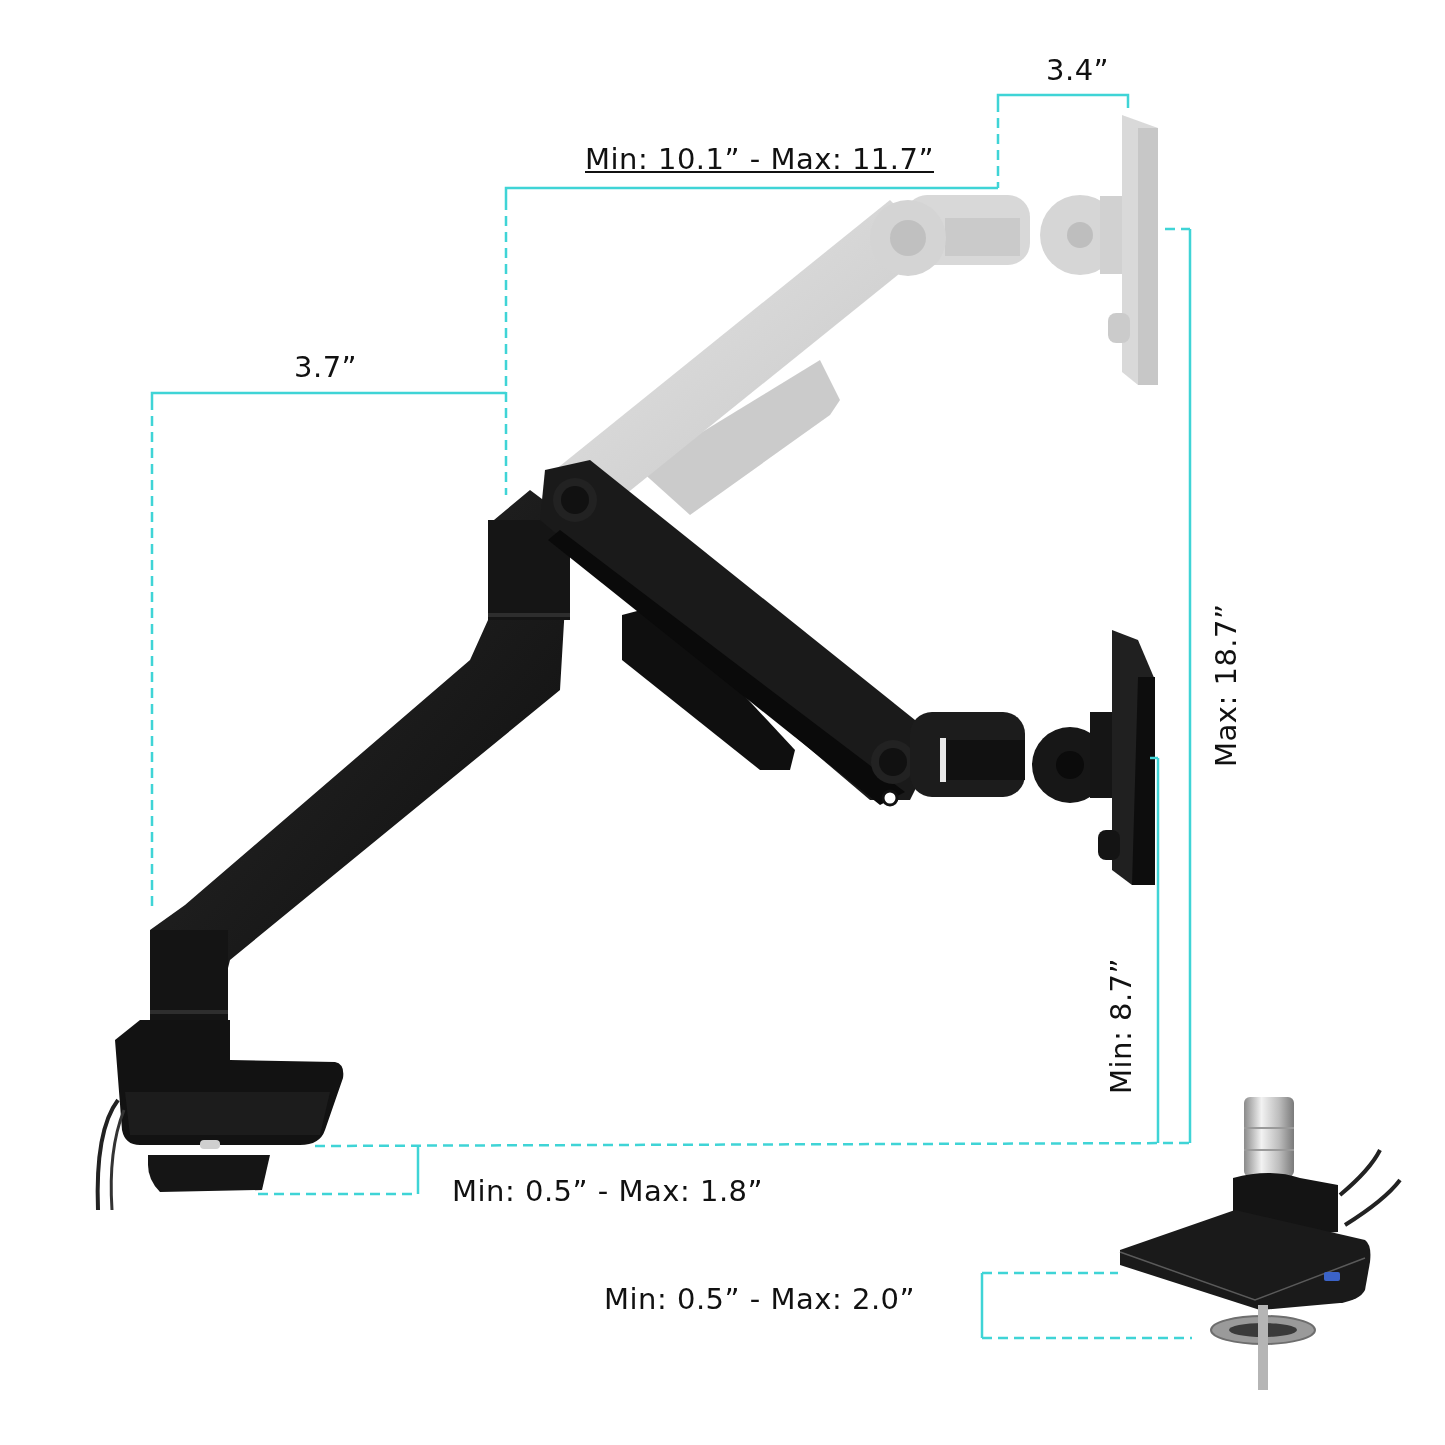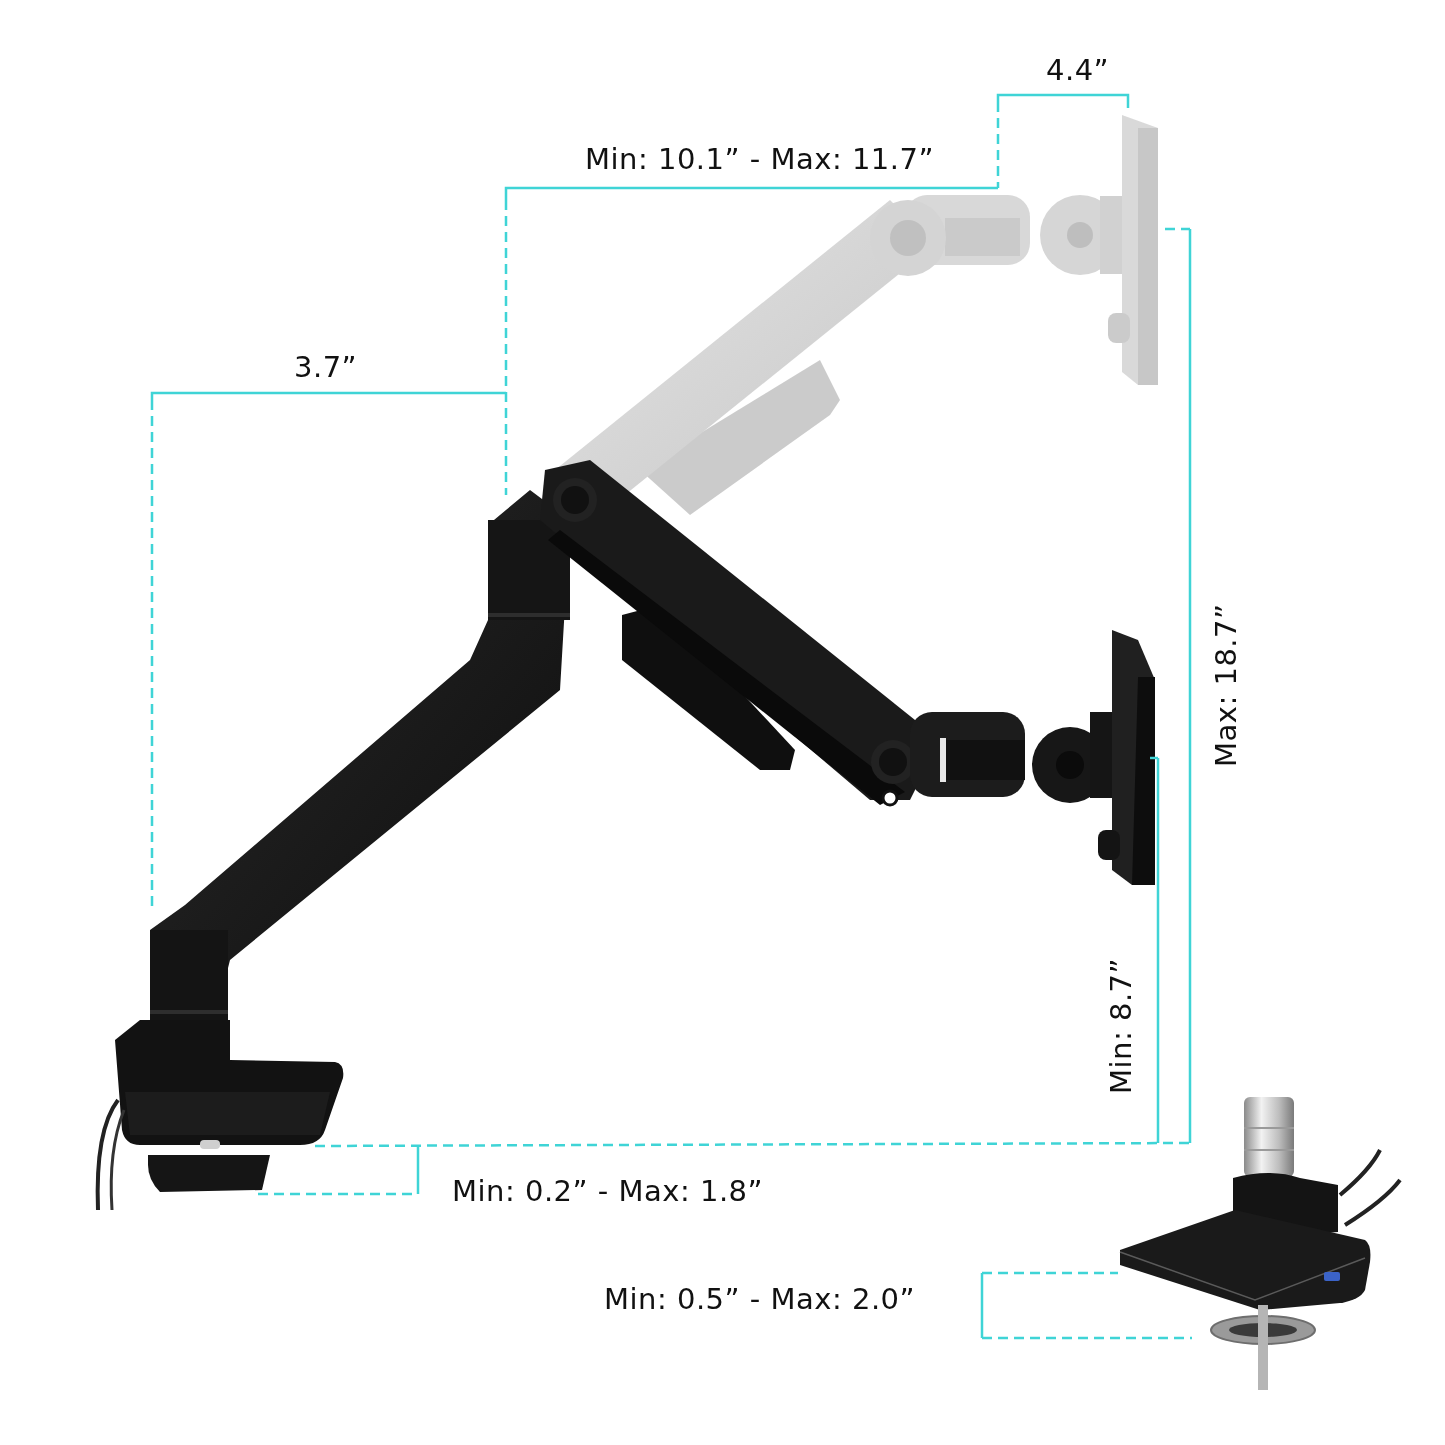--- a/index.html
+++ b/index.html
@@ -155,25 +155,25 @@
 
     <line x1="418" y1="1146" x2="418" y2="1194"></line>
     <line x1="258" y1="1194" x2="418" y2="1194" stroke-dasharray="10,6"></line>
 
     <line x1="982" y1="1273" x2="982" y2="1338"></line>
     <line x1="982" y1="1273" x2="1118" y2="1273" stroke-dasharray="10,6"></line>
     <line x1="982" y1="1338" x2="1192" y2="1338" stroke-dasharray="10,6"></line>
   </g>
 </svg>
 
-<div class="dim-label" style="left:1046px; top:56px;">4.4”</div>
+<div class="dim-label" style="left:1046px; top:56px;">3.4”</div>
 
-<div class="dim-label" style="left:585px; top:145px;">Min: 10.1”  - Max: 11.7”</div>
+<div class="dim-label" style="left:585px; top:145px;text-decoration:underline;">Min: 10.1”  - Max: 11.7”</div>
 
 <div class="dim-label" style="left:294px; top:353px;">3.7”</div>
 
 <div class="dim-label vertical" style="left:1212px; top:767px;">Max: 18.7”</div>
 
 <div class="dim-label vertical" style="left:1107px; top:1094px;">Min: 8.7”</div>
 
-<div class="dim-label" style="left:452px; top:1177px;">Min: 0.2”  - Max: 1.8”</div>
+<div class="dim-label" style="left:452px; top:1177px;">Min: 0.5”  - Max: 1.8”</div>
 
 <div class="dim-label" style="left:604px; top:1285px;text-align:center;">Min: 0.5”  - Max: 2.0”</div>
 
 </body></html>

